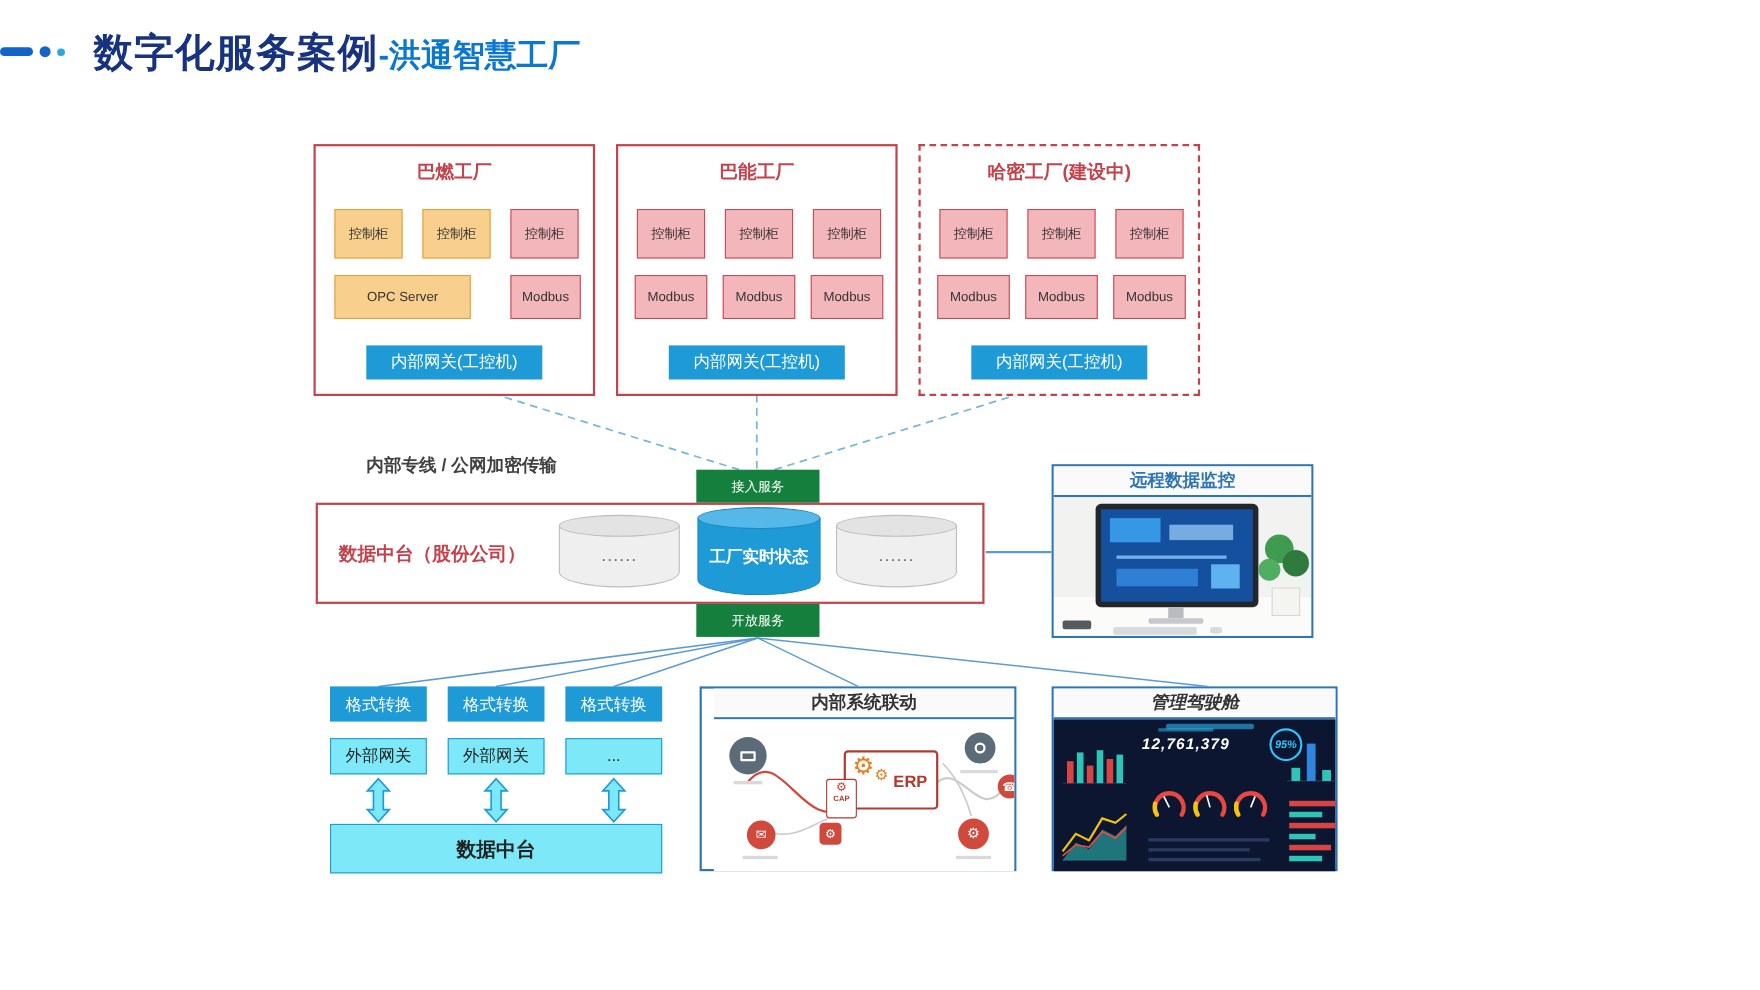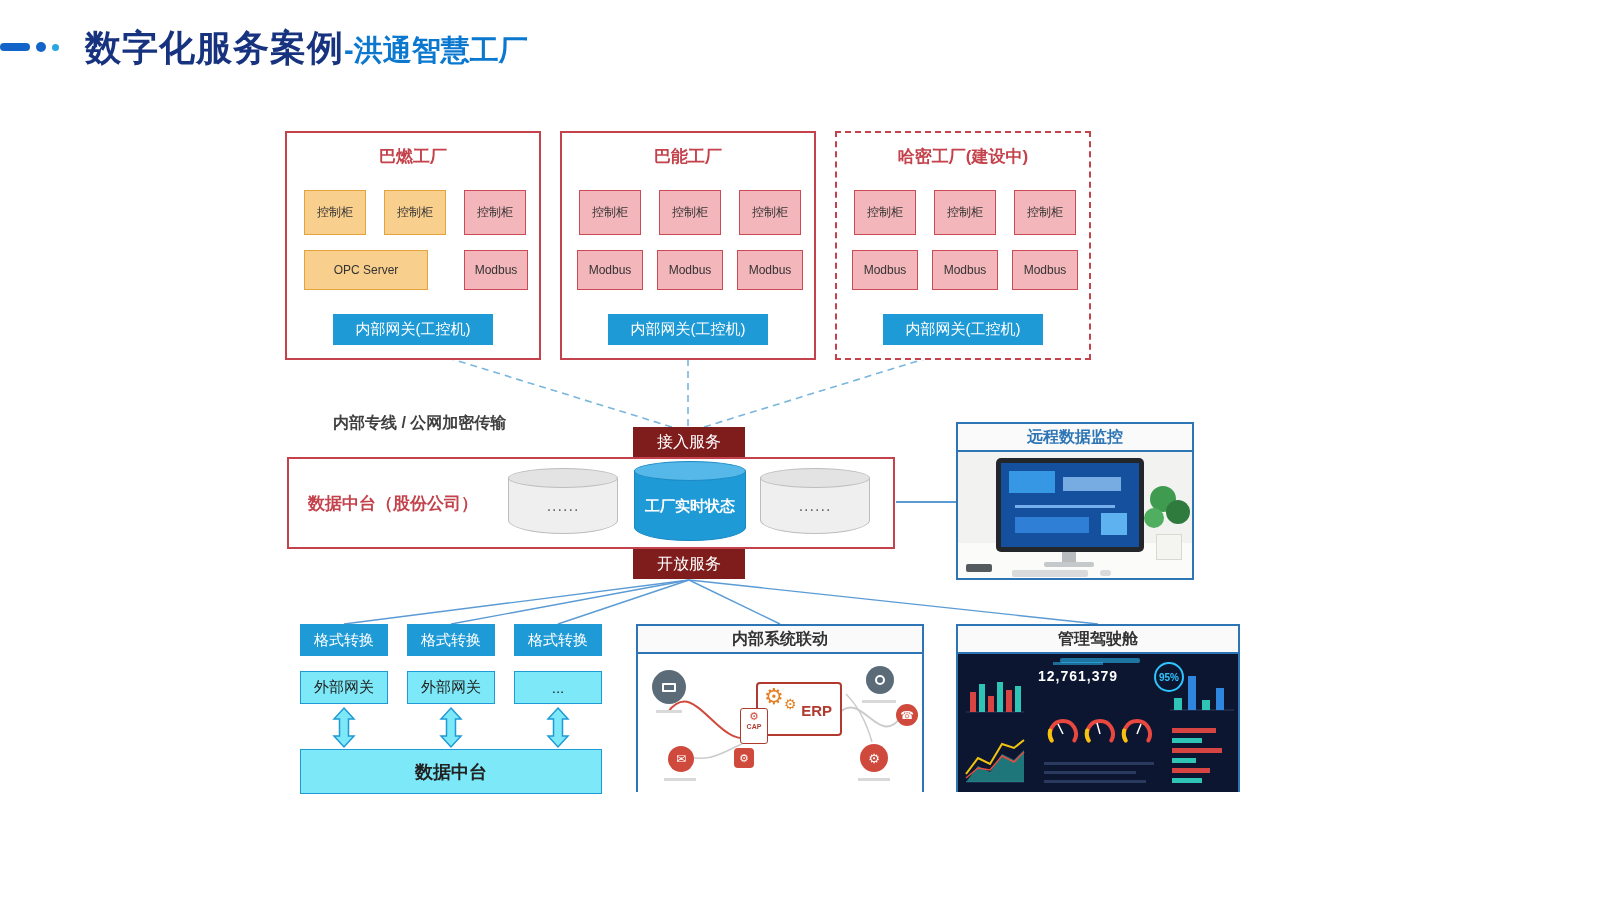--- a/index.html
+++ b/index.html
@@ -26,22 +26,22 @@
   .box { position:absolute; display:flex; align-items:center; justify-content:center; font-size:12px; color:#333; }
   .box.orange { background:#f8cf8d; border:1px solid #e3a33a; }
   .box.pink   { background:#f3b6ba; border:1px solid #cc4a55; }
   .cab { top:57px; width:62px; height:45px; }
   .proto { top:117px; height:40px; }
   .gateway { position:absolute; bottom:13px; left:50%; transform:translateX(-50%); width:160px; height:31px;
              background:#1e9ad6; color:#fff; font-size:15px; display:flex; align-items:center; justify-content:center; }
 
   
   .transport-label { position:absolute; left:333px; top:389px; font-size:16px; font-weight:700; color:#404040; z-index:2;margin-top:24px; }
-  .bluebox { position:absolute; background:#7f1d1d; color:#fff; display:flex; align-items:center; justify-content:center;
-             font-size:16px; z-index:3; }
+  .bluebox { position:absolute; background:#15803d; color:#fff; display:flex; align-items:center; justify-content:center;
+             font-size:12px; z-index:3; }
   .data-platform { position:absolute; left:287px; top:457px; width:608px; height:92px; border:2px solid #c4424b; background:#fff; z-index:2; }
   .dp-label { position:absolute; left:308px; top:492px; font-size:17px; font-weight:600; color:#c4424b; z-index:3; }
 
   .cylinder { position:absolute; z-index:3; }
   .cyl-top  { position:absolute; left:0; right:0; top:0; height:20px; border-radius:50%; background:#e3e3e3; border:1px solid #bdbdbd; z-index:2; }
   .cyl-body { position:absolute; left:0; right:0; top:10px; bottom:0; background:#efefef; border:1px solid #bdbdbd;
               border-radius:0 0 55px 55px / 0 0 14px 14px; display:flex; align-items:center; justify-content:center;
               color:#666; font-size:16px; letter-spacing:1px; }
   .cylinder.blue .cyl-top  { background:#55b8e8; border-color:#1c89c4; }
   .cylinder.blue .cyl-body { background:#1e9ad6; border-color:#1c89c4; color:#fff; font-weight:600; font-size:15px; letter-spacing:0; }
@@ -233,21 +233,21 @@
   <div class="converter" style="left:300px;top:624px;">格式转换</div>
   <div class="converter" style="left:407px;top:624px;">格式转换</div>
   <div class="converter" style="left:514px;top:624px;">格式转换</div>
 
   <div class="extgw" style="left:300px;top:671px;">外部网关</div>
   <div class="extgw" style="left:407px;top:671px;">外部网关</div>
   <div class="extgw" style="left:514px;top:671px;">...</div>
 
   <div class="gov">数据中台</div>
 
-  <div class="panel" style="left:636px;top:624px;width:288px;height:168px;">
+  <div class="panel" style="left:636px;top:624px;width:288px;height:168px;padding-left:11px;">
     <div class="panel-title">内部系统联动</div>
     <div class="ilink">
       <svg width="288" height="138" style="position:absolute;left:0;top:0;">
         <path d="M30,58 C60,18 82,108 122,78" stroke="#cf4a3d" stroke-width="2" fill="none"></path>
         <path d="M200,60 C224,34 240,96 264,62" stroke="#cccccc" stroke-width="2" fill="none"></path>
         <path d="M44,100 C70,112 88,96 104,90" stroke="#cccccc" stroke-width="1.5" fill="none"></path>
         <path d="M208,40 C222,54 230,74 234,88" stroke="#cccccc" stroke-width="1.5" fill="none"></path>
       </svg>
       <div class="n-circle n-dark" style="left:14px;top:16px;width:34px;height:34px;">
           <div class="mini-screen"></div>
@@ -268,21 +268,21 @@
         </div>
       <div class="n-circle n-red" style="left:222px;top:90px;width:28px;height:28px;font-size:13px;">⚙</div>
       <div class="n-circle n-red" style="left:258px;top:50px;width:22px;height:22px;font-size:11px;">☎</div>
       <div class="caption-bar" style="left:18px;top:56px;width:26px;"></div>
       <div class="caption-bar" style="left:26px;top:124px;width:32px;"></div>
       <div class="caption-bar" style="left:224px;top:46px;width:34px;"></div>
       <div class="caption-bar" style="left:220px;top:124px;width:32px;"></div>
     </div>
   </div>
 
-  <div class="panel" style="left:956px;top:624px;width:284px;height:168px;">
+  <div class="panel" style="left:956px;top:624px;width:260px;height:168px;font-style:italic;">
     <div class="panel-title">管理驾驶舱</div>
     <div class="dash">
       <svg width="284" height="138" style="position:absolute;left:0;top:0;">
 
         <line x1="8" y1="58" x2="66" y2="58" stroke="#2a3a5f" stroke-width="1"></line>
         <rect x="12" y="38" width="6" height="20" fill="#d64541"></rect>
         <rect x="21" y="30" width="6" height="28" fill="#2ec4b6"></rect>
         <rect x="30" y="42" width="6" height="16" fill="#d64541"></rect>
         <rect x="39" y="28" width="6" height="30" fill="#2ec4b6"></rect>
         <rect x="48" y="36" width="6" height="22" fill="#d64541"></rect>

